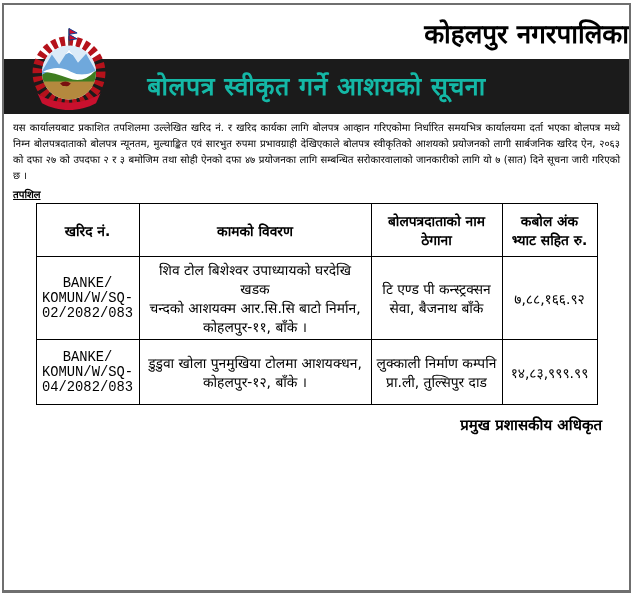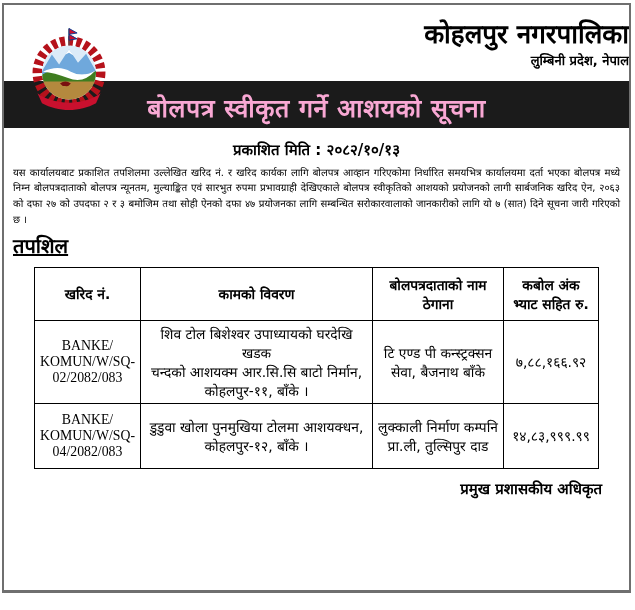--- a/index.html
+++ b/index.html
@@ -20,55 +20,55 @@
   }
   
   .header { position:relative; padding-top:12px; text-align:right; }
   .logo { position:absolute; left:20px; top:18px; width:90px; height:92px; }
   .muni-title { font-size:26px; font-weight:bold; margin:2px 0 0; line-height:1.2; }
   .office-title { font-size:30px; font-weight:bold; margin:2px 0 6px; line-height:1.25; }
   .addr { font-size:13px; font-weight:bold; line-height:1.65; }
   
   .banner {
     margin-top:9px;
-    background:#1b1b1b; color:#f9a8d4;
+    background:#1b1b1b; color:#14b8a6;
     text-align:center;
     font-size:25px; font-weight:bold;
-    padding:9px 0 4px;
+    padding:9px 0 12px;
     letter-spacing:0.5px;
   }
   
   .pubdate { text-align:center; font-weight:bold; font-size:15px; margin:11px 0 4px; }
   
   .body-para {
     font-size:10px; line-height:1.58;
     text-align:justify;
     margin:6px 9px 4px 9px;
   }
   .details-label {
-    font-weight:bold; font-size:20px;
+    font-weight:bold; font-size:10px;
     text-decoration:underline;
-    margin:0 9px 8px 9px;
+    margin:0 9px 2px 9px;
   }
   
   table.bids { border-collapse:collapse; margin:2px auto 0; table-layout:fixed; }
   table.bids th, table.bids td {
     border:1.6px solid #000;
     text-align:center; vertical-align:middle;
     padding:3px 5px;
     font-size:13.8px;
     white-space:pre-line;
   }
   table.bids th { font-weight:bold; height:46px; }
   table.bids td { height:58px; }
   .col-proc  { width:103px; }
   .col-work  { width:232px; }
   .col-bidder{ width:131px; }
   .col-amt   { width:95px;  }
-  td.proc { font-family:Liberation Serif, serif; font-size:14.5px; }
+  td.proc { font-family:Liberation Mono, monospace; font-size:14.5px; }
   
   .signature { text-align:right; font-weight:bold; font-size:15px; margin:9px 27px 0 0; }
 </style>
 </head>
 <body>
 
 <div class="page">
 
   <header class="header">
     <div class="logo">
@@ -95,31 +95,26 @@
           <path d="M40 66 q6 -4 12 0 q-3 4 -6 3 q-4 0 -6 -3 Z" fill="#7a1010"></path>
         </g>
 
         <path d="M15 77 C 34 91, 66 91, 85 77 L 80 88 C 62 98, 38 98, 20 88 Z" fill="#c8102e"></path>
 
         <line x1="50" y1="5" x2="50" y2="24" stroke="#555" stroke-width="1.4"></line>
         <path d="M50 5 l9 5 l-9 1.5 l9 5 l-9 1.5 Z" fill="#c8102e" stroke="#003893" stroke-width="1"></path>
       </svg>
     </div>
     <h1 class="muni-title">कोहलपुर नगरपालिका</h1>
-    <div class="addr">लुम्बिनी प्रदेश, नेपाल</div>
   </header>
 
   <div class="banner">
     <span>बोलपत्र स्वीकृत गर्ने आशयको सूचना</span>
   </div>
 
-  <div class="pubdate">
-    <span>प्रकाशित मिति :</span>
-    <span>२०८२/१०/१३</span>
-  </div>
 
   <p class="body-para">यस कार्यालयबाट प्रकाशित तपशिलमा उल्लेखित खरिद नं. र खरिद कार्यका लागि बोलपत्र आव्हान गरिएकोमा निर्धारित समयभित्र कार्यालयमा दर्ता भएका बोलपत्र मध्ये निम्न बोलपत्रदाताको बोलपत्र न्यूनतम, मुल्याङ्कित एवं सारभुत रुपमा प्रभावग्राही देखिएकाले बोलपत्र स्वीकृतिको आशयको प्रयोजनको लागी सार्बजनिक खरिद ऐन, २०६३ को दफा २७ को उपदफा २ र ३ बमोजिम तथा सोही ऐनको दफा ४७ प्रयोजनका लागि सम्बन्धित सरोकारवालाको जानकारीको लागि यो ७ (सात) दिने सूचना जारी गरिएको छ ।</p>
 
   <div class="details-label">तपशिल</div>
 
   <table class="bids">
     <colgroup>
       <col class="col-proc">
         <col class="col-work">
         <col class="col-bidder">

